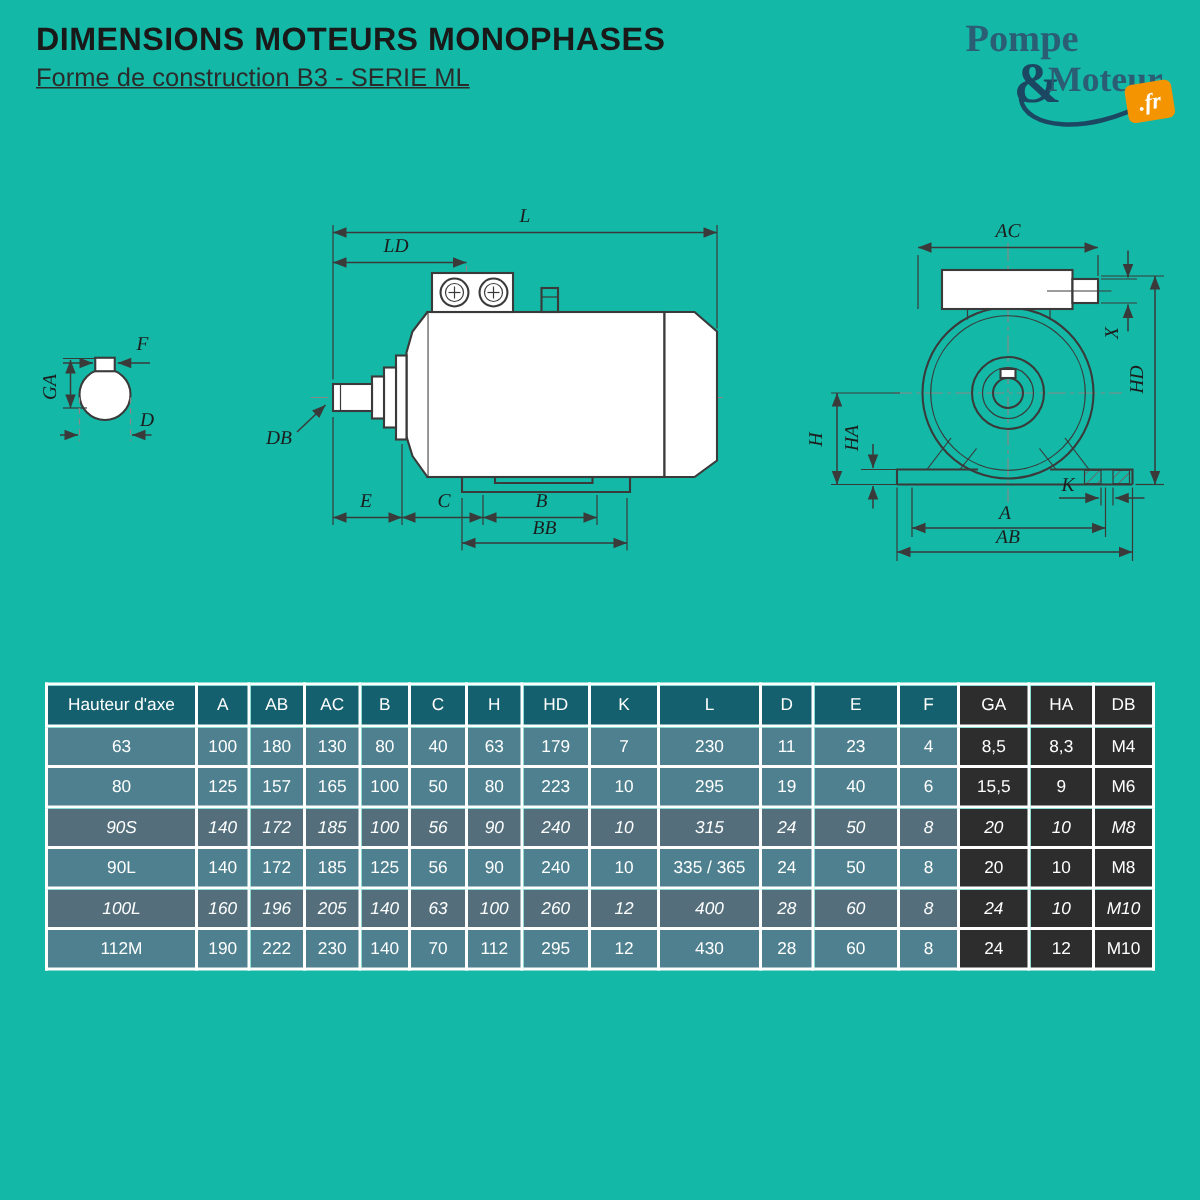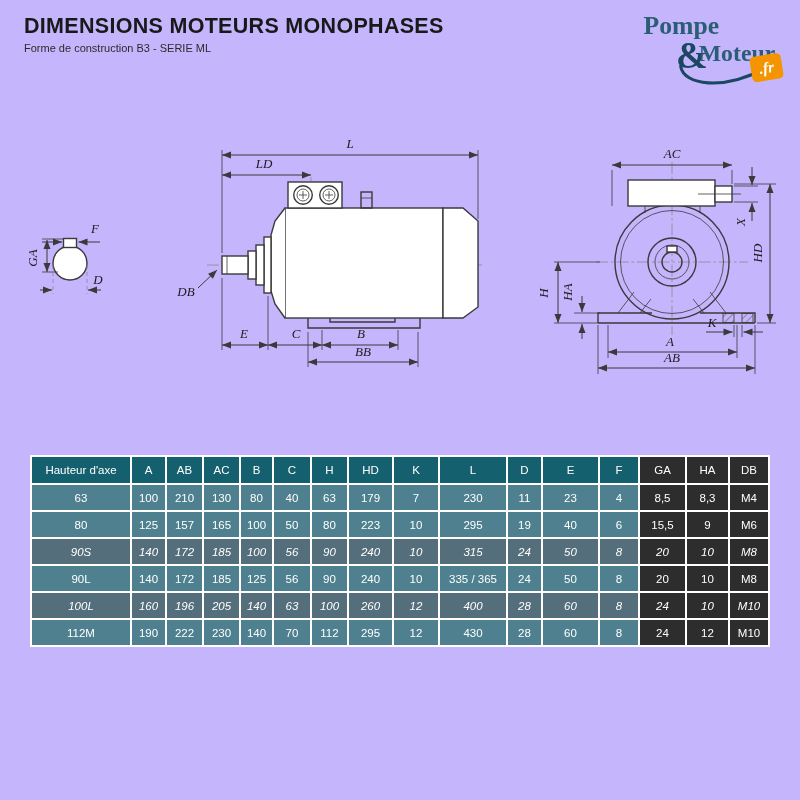--- a/index.html
+++ b/index.html
@@ -1,22 +1,22 @@
 <!DOCTYPE html>
 <html style="--title-text: #191919; --header-bg: #15606E; --row-light: #4E808F; --row-dark: #546F7B; --row-highlight: #F28A10; --dark-cell: #2D2D2D; --table-text: #FFFFFF; --logo-teal: #2B5E74; --logo-navy: #1B4763; --logo-orange: #F49400; --line: #3A3A3A;"><head>
 <meta charset="utf-8">
 <style>
   html,body{margin:0;padding:0;background:#fff;width:800px;height:800px;overflow:hidden;
     font-family:"Liberation Sans",sans-serif;}
-  .page{position:relative;width:800px;height:800px;background:#c4b5fd;}
+  .page{position:relative;width:800px;height:800px;background:#14b8a6;}
 
   
   .header{position:relative;height:120px;padding:14px 24px 0;box-sizing:border-box;}
   .header h1{margin:0;font-size:21.5px;font-weight:800;letter-spacing:.3px;color:var(--title-text);}
-  .header p{margin:3px 0 0;font-size:11px;color:#2b2b2b;}
+  .header p{margin:3px 0 0;font-size:17px;color:#2b2b2b;text-decoration:underline;}
   .logo{position:absolute;top:4px;right:12px;width:152px;height:96px;}
   .lg-pompe{font:700 27px "Liberation Serif",serif;fill:var(--logo-teal);}
   .lg-moteur{font:700 25px "Liberation Serif",serif;fill:var(--logo-teal);}
   .lg-amp{font:700 40px "Liberation Serif",serif;fill:var(--logo-navy);}
   .lg-swoosh{fill:none;stroke:var(--logo-navy);stroke-width:3.2;stroke-linecap:round;}
   .lg-badge{fill:var(--logo-orange);}
   .lg-fr{font:italic 700 16px "Liberation Serif",serif;fill:#fff;text-anchor:middle;}
 
   
   svg.drawing{display:block;width:800px;height:265px;}
@@ -243,21 +243,21 @@
           <th>F</th>
           <th class="dk">GA</th>
           <th class="dk">HA</th>
           <th class="dk">DB</th>
         </tr>
       </thead>
     <tbody id="tbody">
         <tr class="light">
           <td>63</td>
           <td>100</td>
-          <td>210</td>
+          <td>180</td>
           <td>130</td>
           <td>80</td>
           <td>40</td>
           <td>63</td>
           <td>179</td>
           <td>7</td>
           <td>230</td>
           <td>11</td>
           <td>23</td>
           <td>4</td>

